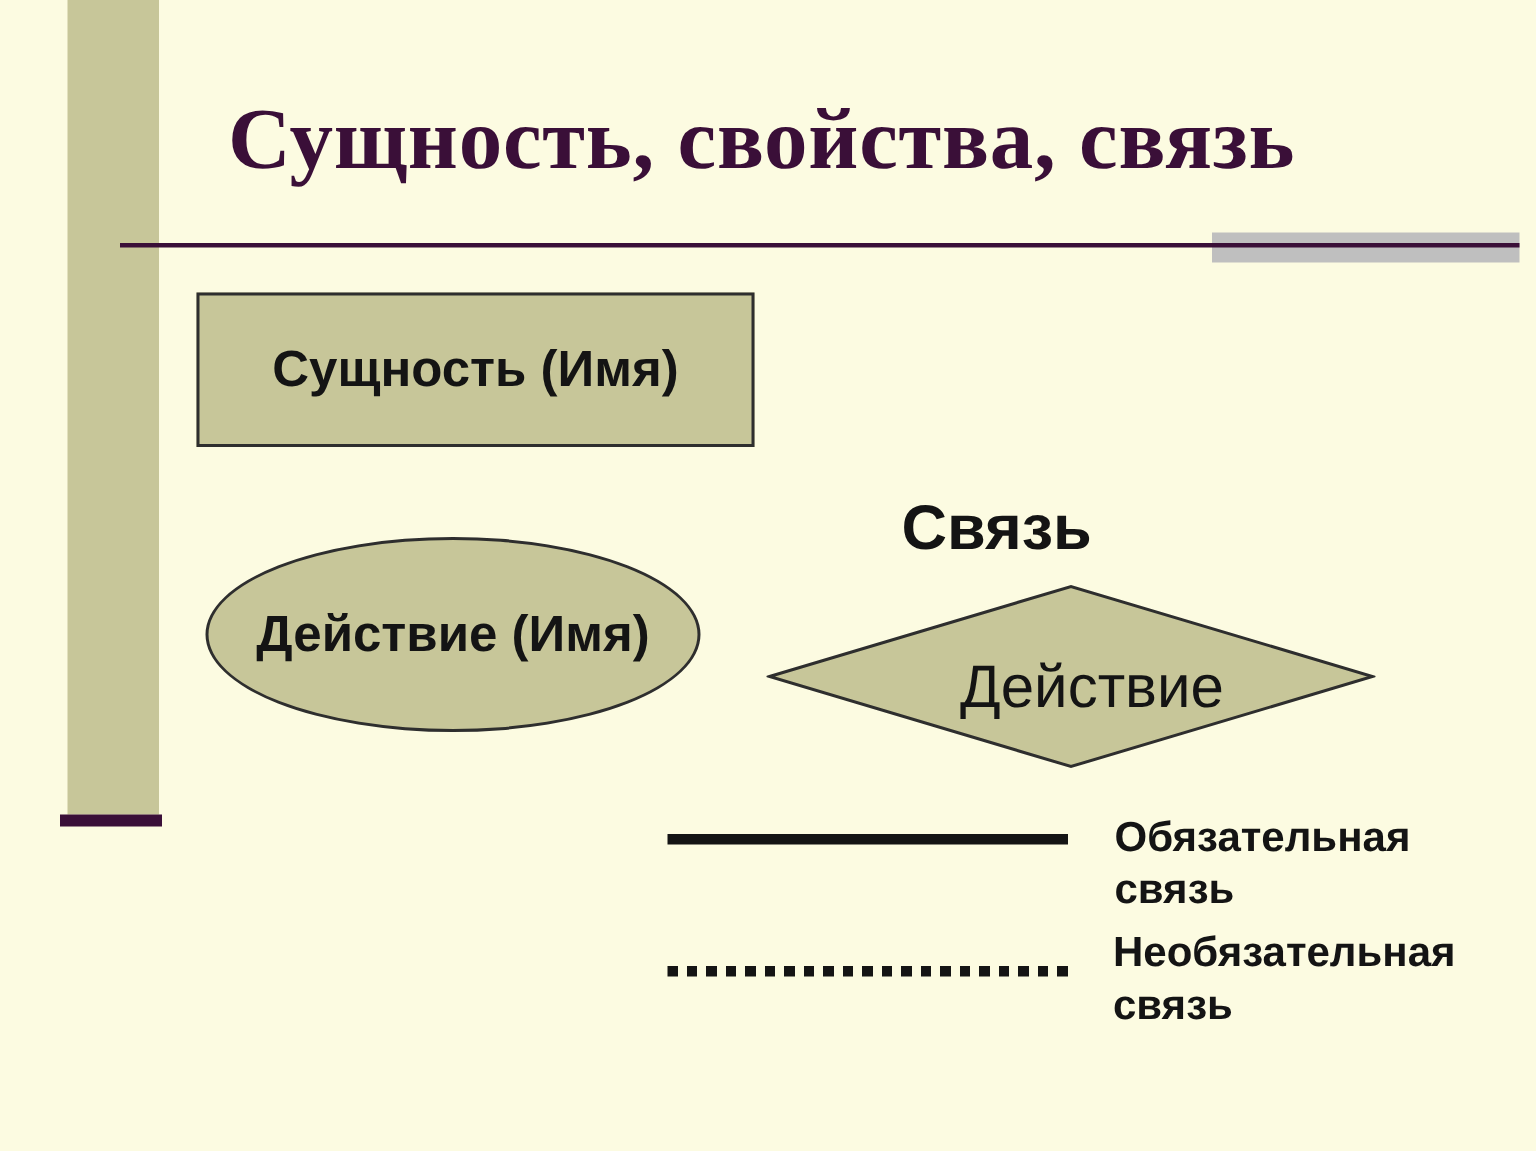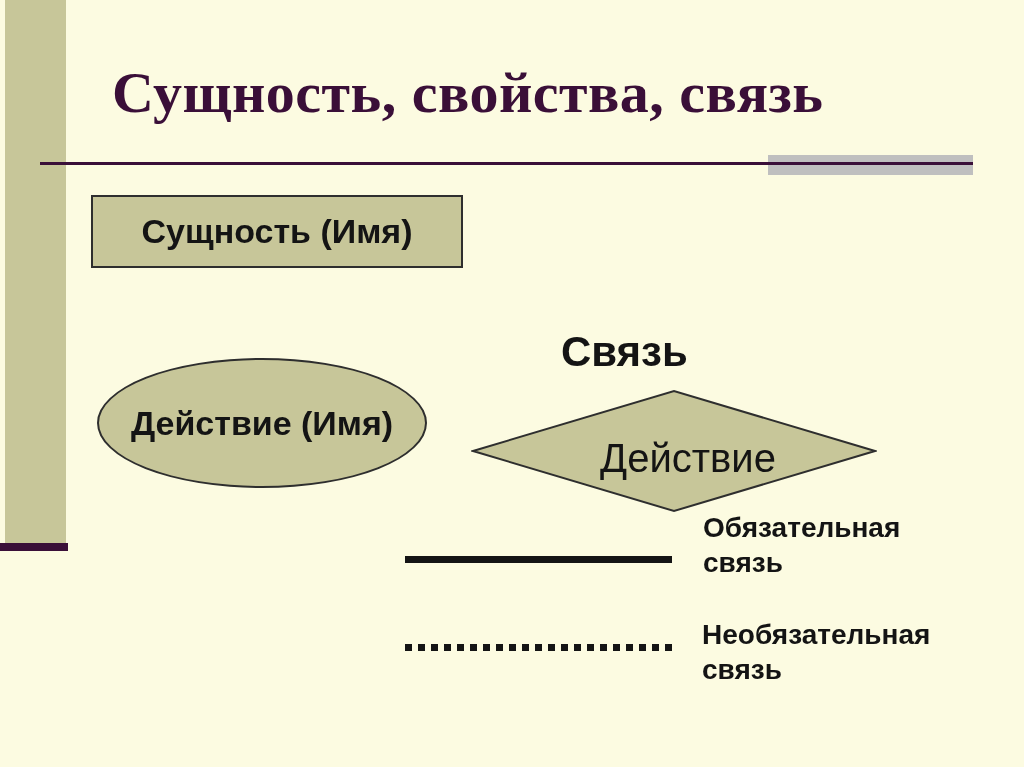--- a/index.html
+++ b/index.html
@@ -10,21 +10,21 @@
     --ink:#141414;
     --shape-border:#2e2e2e;
   }
   *{margin:0;padding:0;box-sizing:border-box;}
   html,body{width:1024px;height:767px;overflow:hidden;}
   body{
     background:var(--bg);
     font-family:"Liberation Sans",sans-serif;
     position:relative;
   }
-  .slide{position:absolute;inset:0;background:var(--bg);}
+  .slide{position:absolute;inset:0;background:var(--bg);margin-left:40px;}
 
   
   .sidebar{
     position:absolute;left:5px;top:0;width:61px;height:543px;
     background:var(--olive);
   }
   .sidebar-end{
     position:absolute;left:0;top:543px;width:68px;height:8px;
     background:var(--maroon);
   }
@@ -41,21 +41,21 @@
     position:absolute;left:768px;top:155px;width:205px;height:20px;
     background:var(--gray);z-index:1;
   }
   .rule{
     position:absolute;left:40px;top:162px;width:933px;height:3px;
     background:var(--maroon);z-index:2;
   }
 
   
   .entity-box{
-    position:absolute;left:91px;top:195px;width:372px;height:73px;
+    position:absolute;left:91px;top:195px;width:372px;height:103px;
     background:var(--olive);border:2px solid var(--shape-border);
     display:flex;align-items:center;justify-content:center;
     font-weight:bold;font-size:34px;color:var(--ink);
   }
 
   
   .property-ellipse{
     position:absolute;left:97px;top:358px;width:330px;height:130px;
     background:var(--olive);border:2px solid var(--shape-border);
     border-radius:50%;
@@ -89,21 +89,21 @@
   .legend-line.solid{top:556px;background:var(--ink);}
   .legend-line.dotted{
     top:644px;
     background:repeating-linear-gradient(to right,
       var(--ink) 0 7px, transparent 7px 13px);
   }
   .legend-label{
     position:absolute;font-weight:bold;font-size:28px;line-height:35px;
     color:var(--ink);white-space:pre-line;
   }
-  .legend-label.mandatory{left:703px;top:510px;}
+  .legend-label.mandatory{left:703px;top:540px;}
   .legend-label.optional{left:702px;top:617px;}
 </style>
 </head>
 <body>
 
 <div class="slide">
 
   <div class="sidebar"></div>
   <div class="sidebar-end"></div>
 

